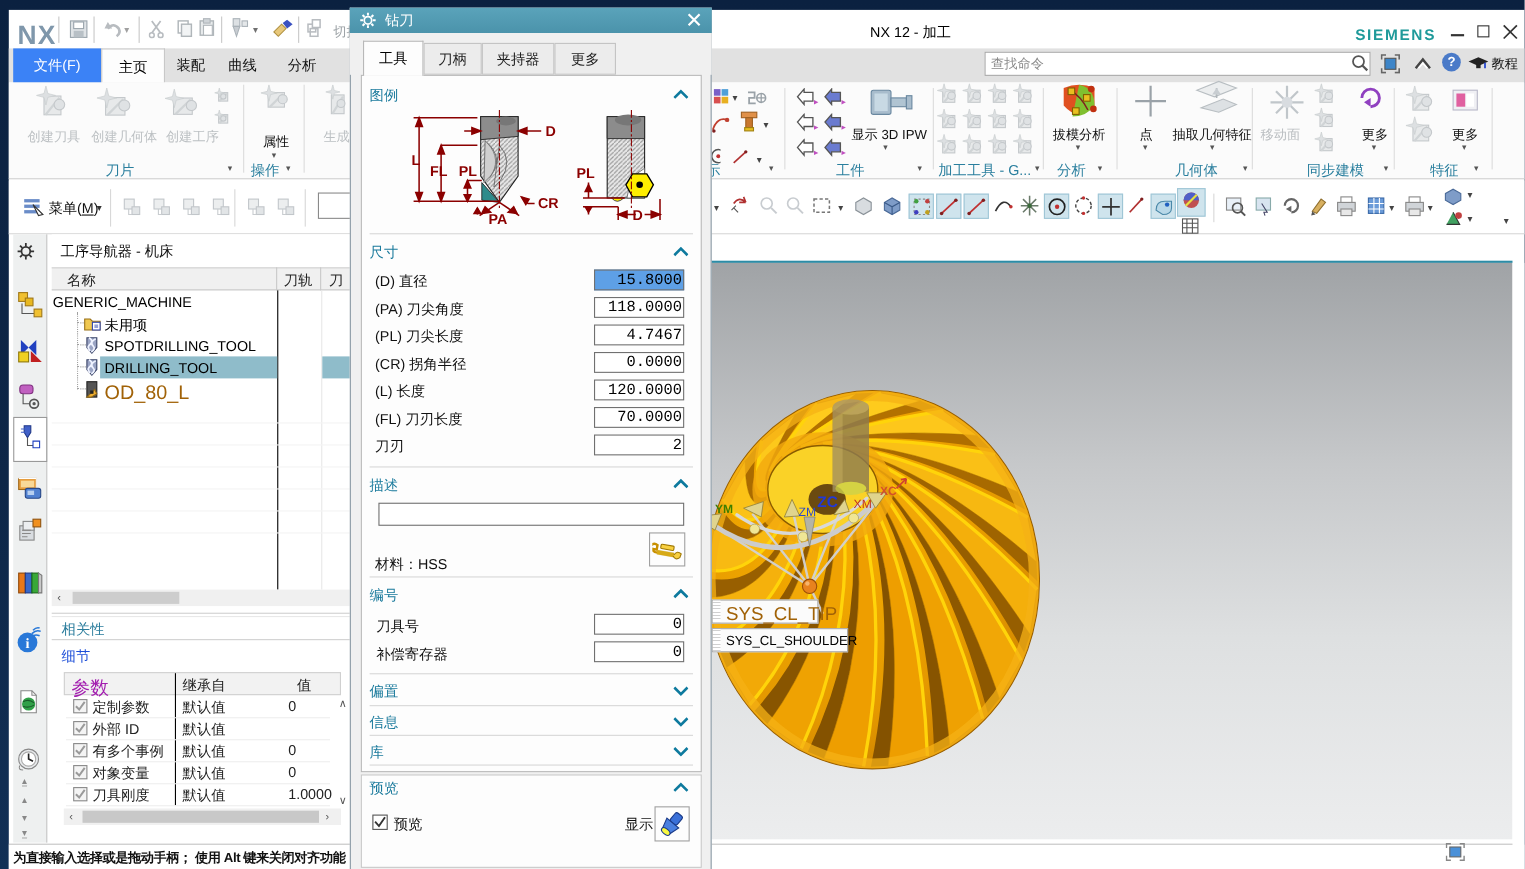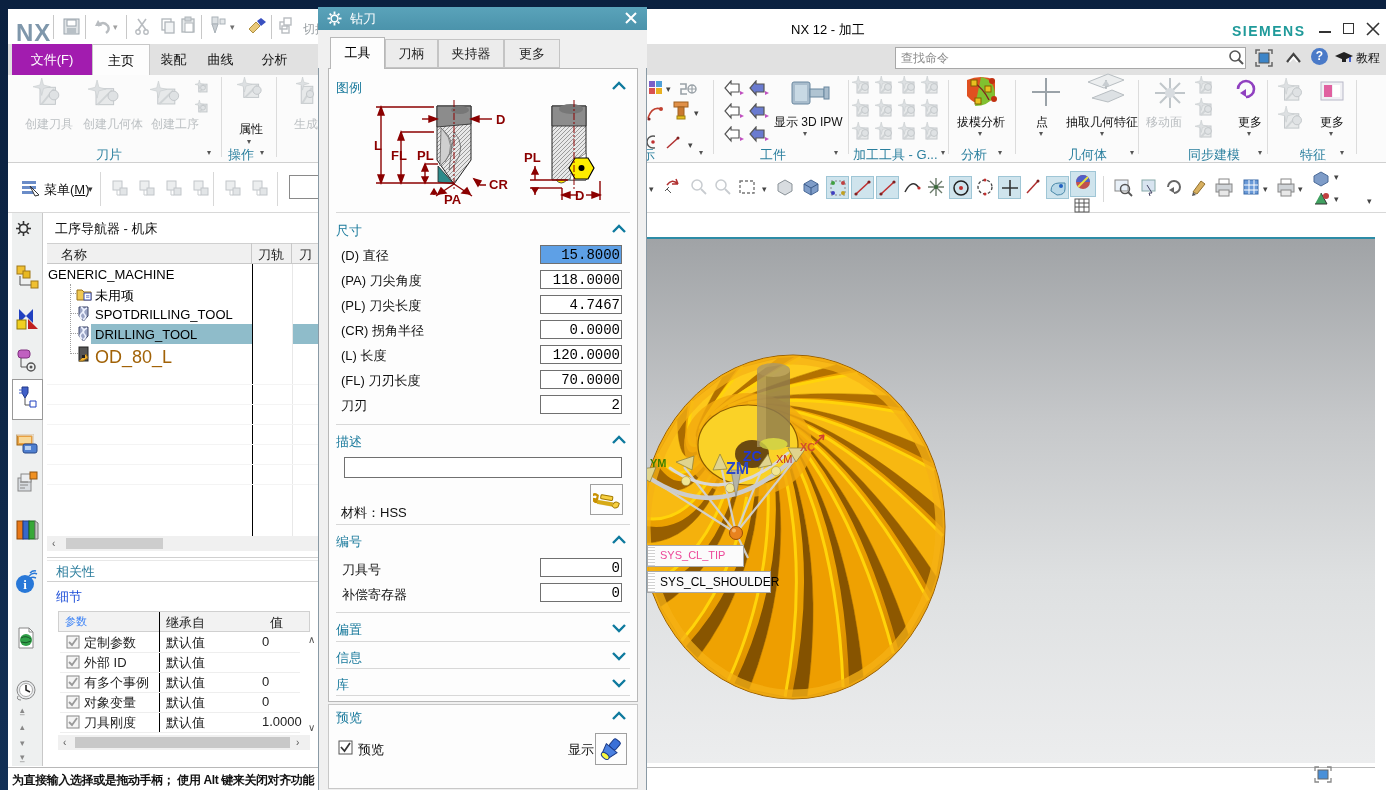--- a/index.html
+++ b/index.html
@@ -54,21 +54,21 @@
   </svg>
 <div class="abs" style="left:303px;top:21px;color:#9aa0a4;font-size:12px">切换</div>
 <div class="abs" style="left:791px;top:21px;font-size:13px;color:#000">NX 12 - 加工</div>
 <div class="abs" style="left:1232px;top:23px;font-size:14px;font-weight:bold;color:#1f9a9a;letter-spacing:1.5px">SIEMENS</div>
 <div class="abs" style="left:1319px;top:31px;width:12px;height:2px;background:#333"></div>
 <div class="abs" style="left:1343px;top:23px;width:11px;height:11px;border:1.5px solid #333"></div>
 <svg class="abs" style="left:1366px;top:22px" width="14" height="14">
     <path d="M1,1 L13,13 M13,1 L1,13" stroke="#333" stroke-width="1.6"></path>
   </svg>
 <div class="abs" style="left:8px;top:44px;width:1378px;height:31px;background:#e1e1e1"></div>
-<div class="abs" style="left:12px;top:44px;width:80px;height:31px;background:#a21caf;color:#fff;font-size:13px;text-align:center;line-height:31px">文件(F)</div>
+<div class="abs" style="left:12px;top:44px;width:80px;height:31px;background:#3b82f6;color:#fff;font-size:13px;text-align:center;line-height:31px">文件(F)</div>
 <div class="abs" style="left:92px;top:44px;width:58px;height:31px;background:#fdfdfd;color:#000;font-size:13px;text-align:center;line-height:31px;border:1px solid #c8c8c8;border-bottom:none">主页</div>
 <div class="abs" style="left:150px;top:44px;width:47px;height:31px;color:#111;font-size:13px;text-align:center;line-height:31px">装配</div>
 <div class="abs" style="left:197px;top:44px;width:47px;height:31px;color:#111;font-size:13px;text-align:center;line-height:31px">曲线</div>
 <div class="abs" style="left:251px;top:44px;width:47px;height:31px;color:#111;font-size:13px;text-align:center;line-height:31px">分析</div>
 <div class="abs" style="left:895px;top:47px;width:351px;height:22px;background:#fff;border:1px solid #a8a8a8"></div>
 <div class="abs" style="left:901px;top:50px;color:#8a8a8a;font-size:12px">查找命令</div>
 <svg class="abs" style="left:1228px;top:49px" width="17" height="17">
     <circle cx="7" cy="7" r="5" fill="none" stroke="#555" stroke-width="1.6"></circle>
     <line x1="10.5" y1="10.5" x2="15" y2="15" stroke="#555" stroke-width="2"></line>
   </svg>
@@ -667,21 +667,21 @@
 <div style="position:absolute;left:47px;top:484px;width:271px;height:1px;background:#f4f4f4"></div>
 <div class="abs" style="left:47px;top:536px;width:271px;height:15px;background:#f0f0f0"></div>
 <div class="abs" style="left:52px;top:538px;color:#555;font-size:10px">‹</div>
 <div class="abs" style="left:66px;top:538px;width:97px;height:11px;background:#cdcdcd"></div>
 <div style="position:absolute;left:47px;top:557px;width:271px;height:1px;background:#d0d0d0"></div>
 <div style="position:absolute;left:47px;top:560px;width:271px;height:1px;background:#e8e8e8"></div>
 <div class="abs" style="left:56px;top:563px;font-size:13px;color:#2a7c9c">相关性</div>
 <div style="position:absolute;left:47px;top:581px;width:271px;height:1px;background:#d0d0d0"></div>
 <div class="abs" style="left:56px;top:588px;font-size:13px;color:#1d4ed8">细节</div>
 <div class="abs" style="left:58px;top:611px;width:252px;height:21px;background:#f2f2f2;border:1px solid #d0d0d0"></div>
-<div class="abs" style="left:65px;top:614px;font-size:11px;color:#3b82f6">参数</div>
+<div class="abs" style="left:65px;top:614px;font-size:17px;color:#a21caf">参数</div>
 <div class="abs" style="left:166px;top:614px;font-size:13px;color:#222">继承自</div>
 <div class="abs" style="left:270px;top:614px;font-size:13px;color:#222">值</div>
 <div style="position:absolute;left:159px;top:612px;width:1px;height:120px;background:#000"></div>
 <svg class="abs" style="left:66px;top:635px" width="14" height="14">
     <rect x="1" y="1" width="12" height="12" fill="#f4f4f4" stroke="#888"></rect>
     <path d="M3,7 L6,10 L11,3" stroke="#9a9a9a" stroke-width="1.8" fill="none"></path>
   </svg>
 <div class="abs" style="left:84px;top:634px;font-size:13px;color:#222">定制参数</div>
 <div class="abs" style="left:166px;top:634px;font-size:13px;color:#222">默认值</div>
 <div class="abs" style="left:262px;top:634px;font-size:13px;color:#222">0</div>
@@ -822,30 +822,30 @@
 <g fill="#f0e695" stroke="#9a8c46" stroke-width="0.5">
 <circle cx="66" cy="61" r="4.5"></circle>
       <circle cx="110" cy="68" r="4.5"></circle>
       <circle cx="156" cy="51" r="4.5"></circle>
 </g>
 <path d="M111,50 L121,50 L116,77 Z" fill="#b4b4a6" stroke="#7a7a6e" stroke-width="0.6"></path>
 <circle cx="116" cy="113" r="6.5" fill="#e8821e" stroke="#9a4d08" stroke-width="1"></circle>
 <circle cx="114" cy="110.5" r="2" fill="#f8c080" opacity="0.8"></circle>
 </svg>
 <div class="abs" style="left:650px;top:457px;font-size:11px;color:#3f7d00;font-weight:bold">YM</div>
-<div class="abs" style="left:726px;top:460px;font-size:16px;color:#2c49c8;font-weight:bold">ZM</div>
+<div class="abs" style="left:726px;top:460px;font-size:11px;color:#2c49c8;font-weight:normal">ZM</div>
 <div class="abs" style="left:743px;top:448px;font-size:14px;color:#2038d8;font-weight:bold">ZC</div>
 <div class="abs" style="left:776px;top:453px;font-size:11px;color:#c03020;font-weight:normal">XM</div>
 <div class="abs" style="left:800px;top:441px;font-size:11px;color:#d04030;font-weight:bold;opacity:0.85">XC</div>
 <svg class="abs" style="left:813px;top:432px" width="14" height="14">
     <path d="M2,12 L11,3 M11,3 L6,4 M11,3 L10,8" stroke="#d04030" stroke-width="1.5" fill="none"></path>
   </svg>
 <div class="abs" style="left:647px;top:545px;width:97px;height:22px;background:#fbfbfb;border:1px solid #a8a8a8"></div>
 <div class="abs" style="left:648px;top:546px;width:7px;height:20px;background:repeating-linear-gradient(0deg,#d0d0d0 0 1px,#fff 1px 3px)"></div>
-<div class="abs" style="left:660px;top:549px;font-size:11px;color:#ec4899">SYS_CL_TIP</div>
+<div class="abs" style="left:660px;top:549px;font-size:17px;color:#a16207">SYS_CL_TIP</div>
 <div class="abs" style="left:647px;top:571px;width:124px;height:22px;background:#fbfbfb;border:1px solid #a8a8a8"></div>
 <div class="abs" style="left:648px;top:572px;width:7px;height:20px;background:repeating-linear-gradient(0deg,#d0d0d0 0 1px,#fff 1px 3px)"></div>
 <div class="abs" style="left:660px;top:575px;font-size:12px;color:#000">SYS_CL_SHOULDER</div>
 <div class="abs" style="left:1375px;top:239px;width:11px;height:551px;background:#fff"></div>
 <svg class="abs" style="left:1314px;top:766px" width="19" height="18">
     <g stroke="#888" stroke-width="1.3" fill="none">
       <path d="M1,5 L1,1 L5,1 M13,1 L17,1 L17,5 M17,12 L17,16 L13,16 M5,16 L1,16 L1,12"></path>
     </g>
     <rect x="4" y="4" width="10" height="9" fill="#4a90d8" stroke="#666"></rect>
   </svg>

